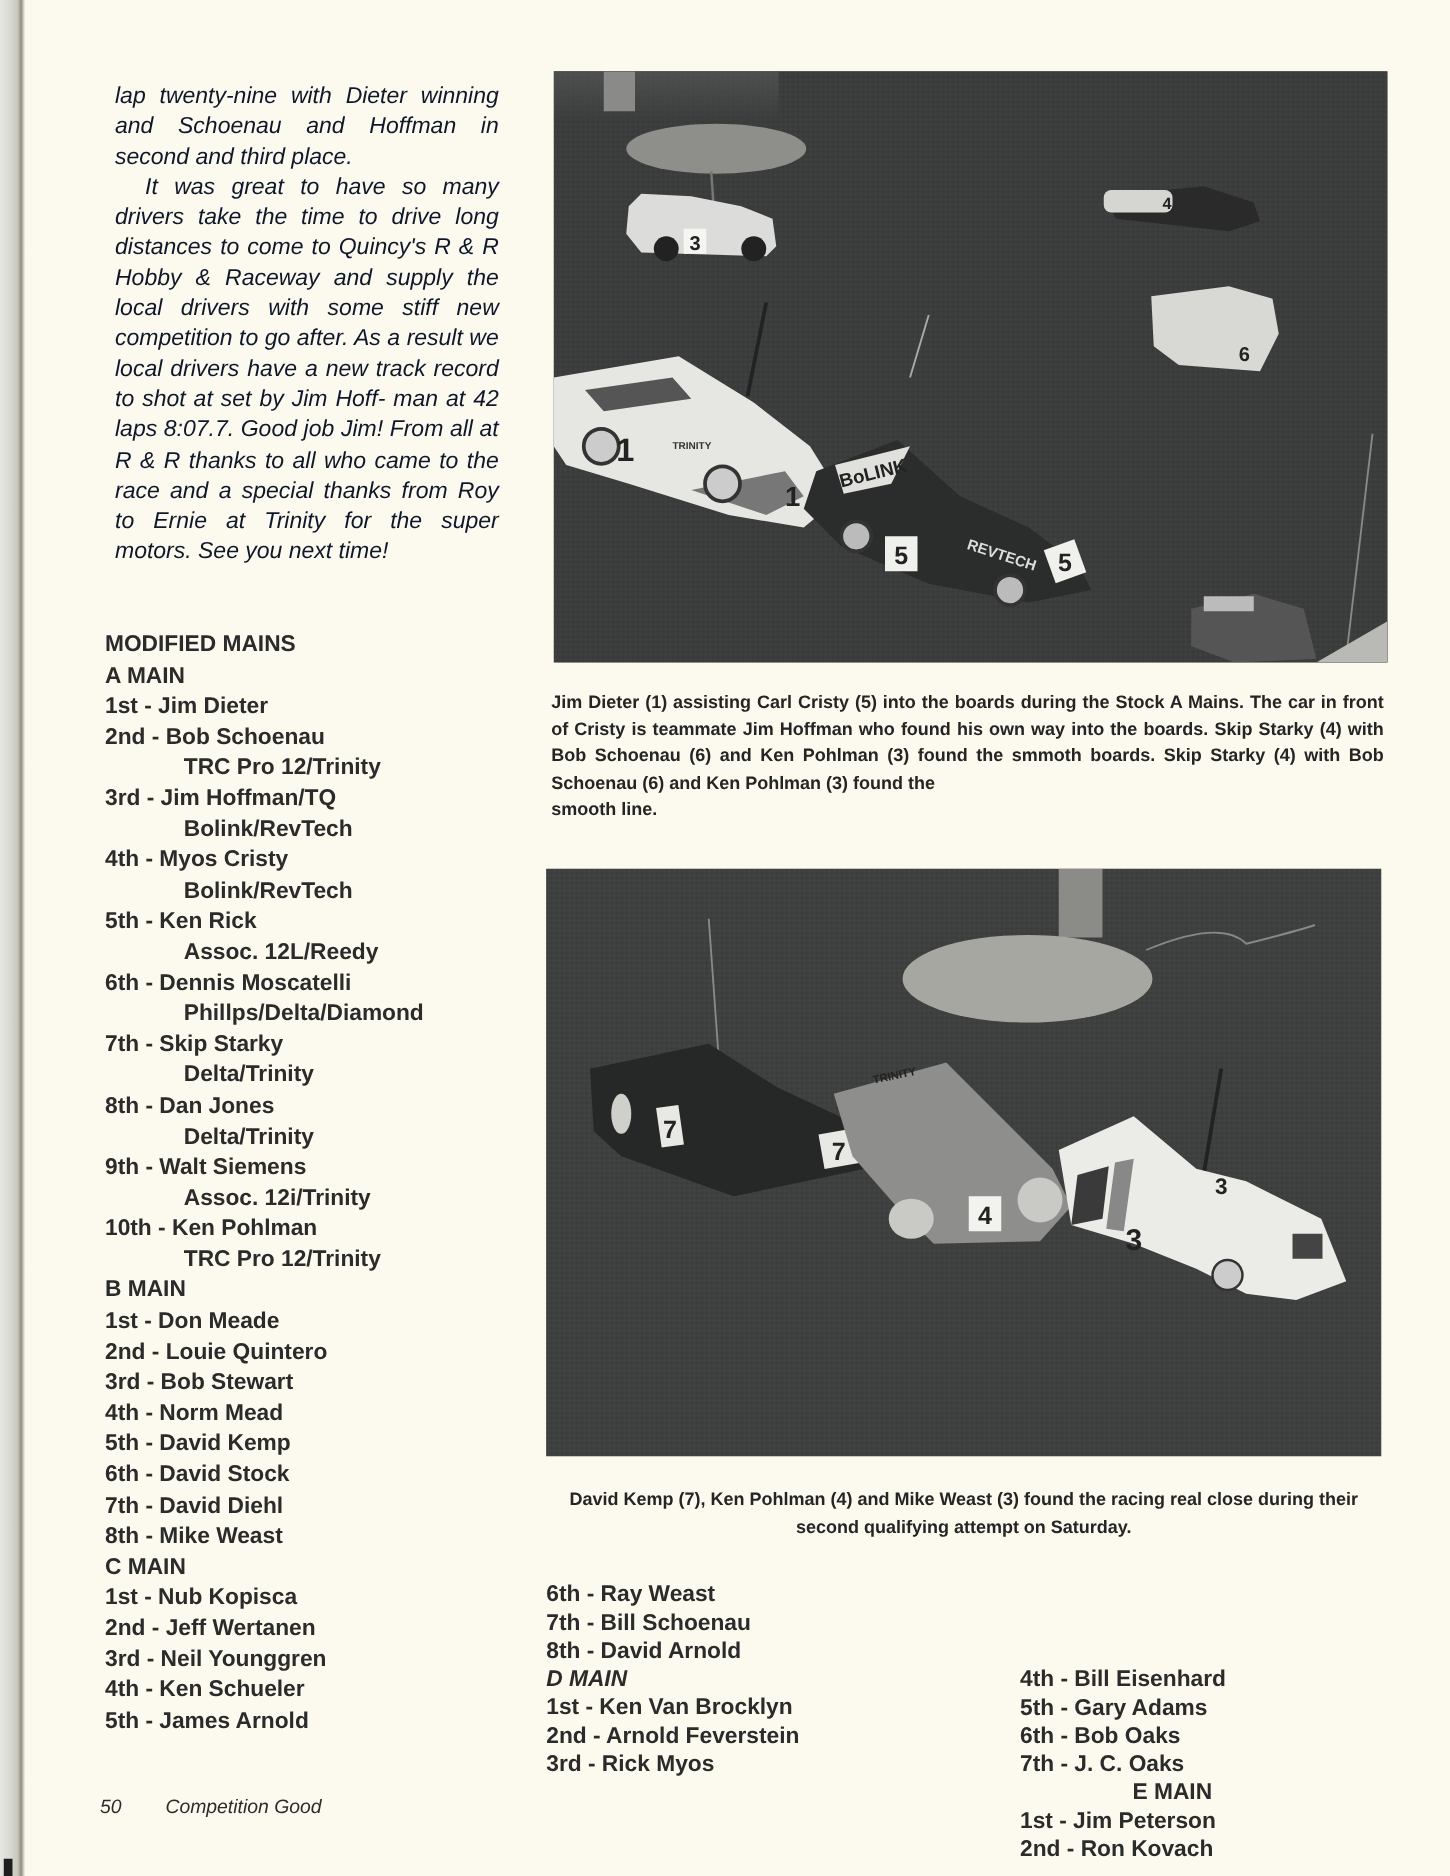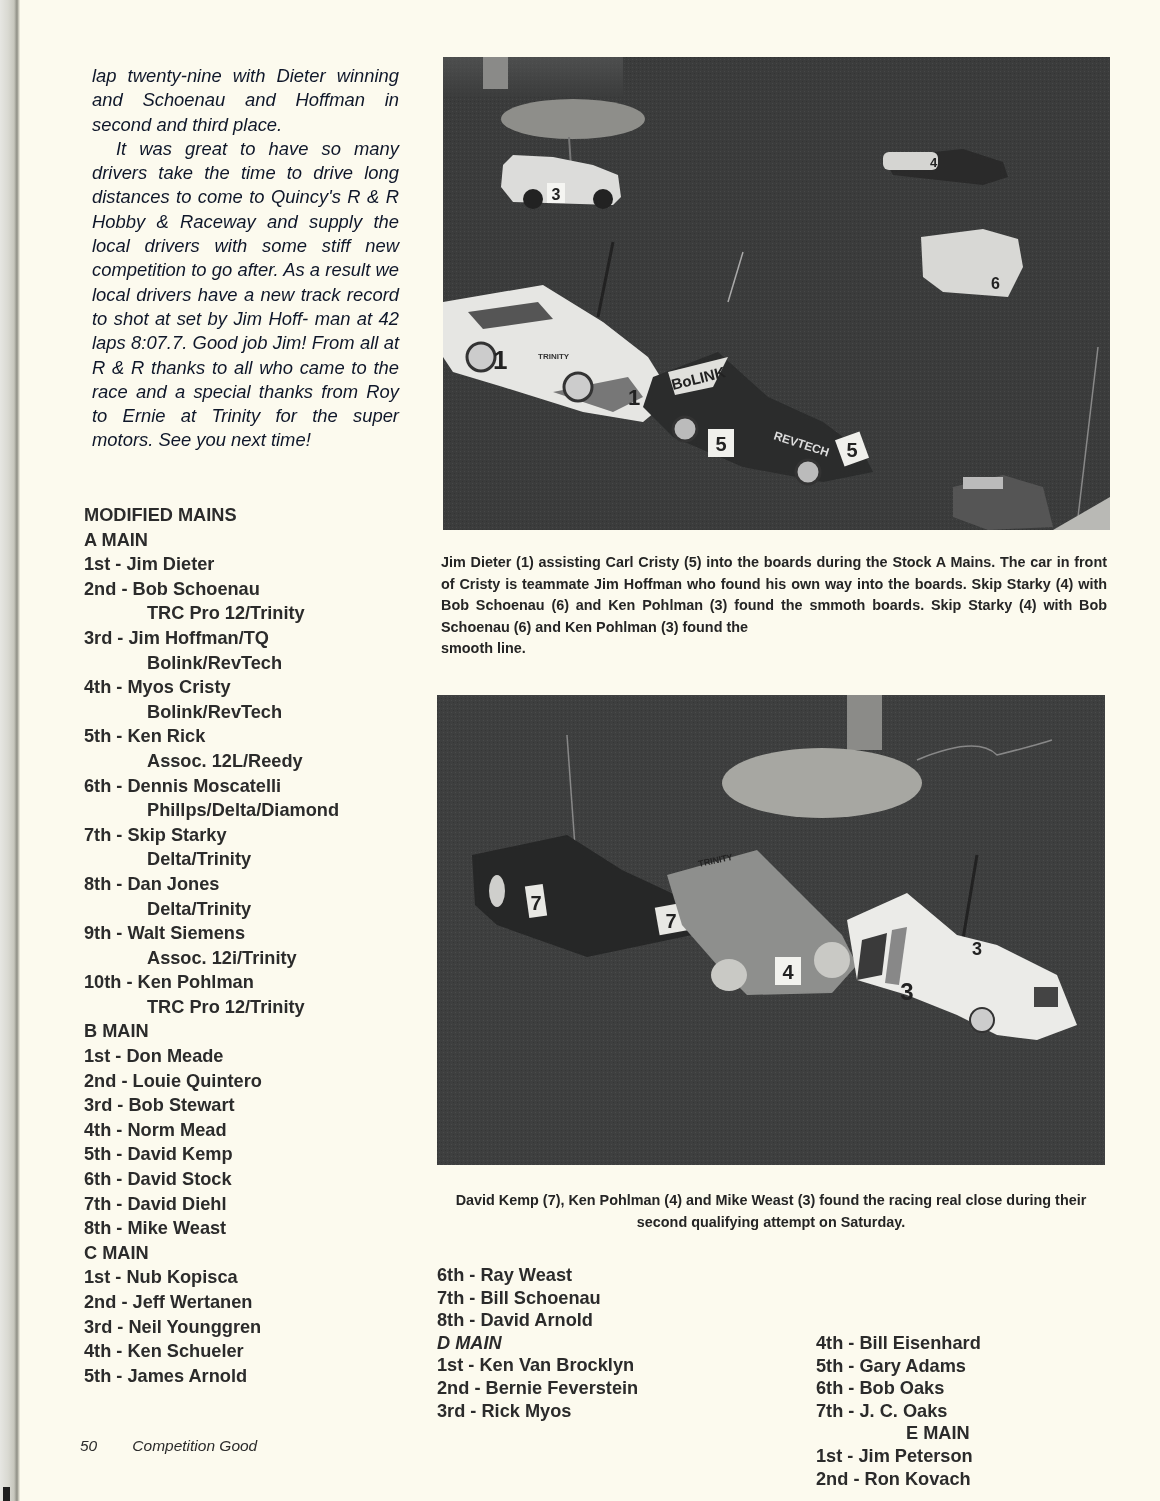--- a/index.html
+++ b/index.html
@@ -251,21 +251,21 @@
 
 <div class="results col-mid">
   <div id="c-main-list-b">
       <span class="row"><span>6th</span><span style="white-space: pre;"> - </span><span>Ray Weast</span></span>
       <span class="row"><span>7th</span><span style="white-space: pre;"> - </span><span>Bill Schoenau</span></span>
       <span class="row"><span>8th</span><span style="white-space: pre;"> - </span><span>David Arnold</span></span>
     </div>
   <span class="heading" style="padding-right:70px;font-style:italic;">D MAIN</span>
   <div id="d-main-list-a">
       <span class="row"><span>1st</span><span style="white-space: pre;"> - </span><span>Ken Van Brocklyn</span></span>
-      <span class="row"><span>2nd</span><span style="white-space: pre;"> - </span><span>Bernie Feverstein</span></span>
+      <span class="row"><span>2nd</span><span style="white-space: pre;"> - </span><span>Arnold Feverstein</span></span>
       <span class="row"><span>3rd</span><span style="white-space: pre;"> - </span><span>Rick Myos</span></span>
     </div>
 </div>
 
 <div class="results col-right">
   <div id="d-main-list-b">
       <span class="row"><span>4th</span><span style="white-space: pre;"> - </span><span>Bill Eisenhard</span></span>
       <span class="row"><span>5th</span><span style="white-space: pre;"> - </span><span>Gary Adams</span></span>
       <span class="row"><span>6th</span><span style="white-space: pre;"> - </span><span>Bob Oaks</span></span>
       <span class="row"><span>7th</span><span style="white-space: pre;"> - </span><span>J. C. Oaks</span></span>

